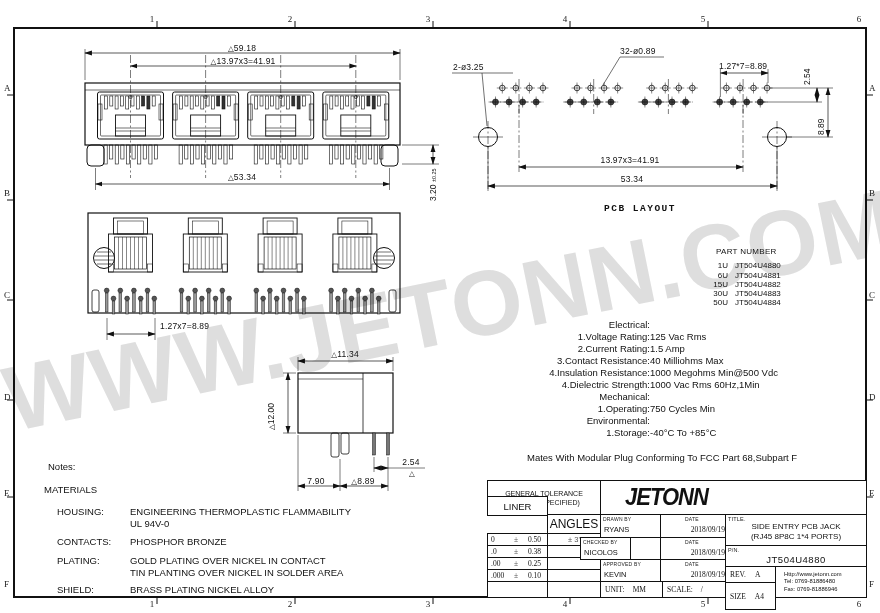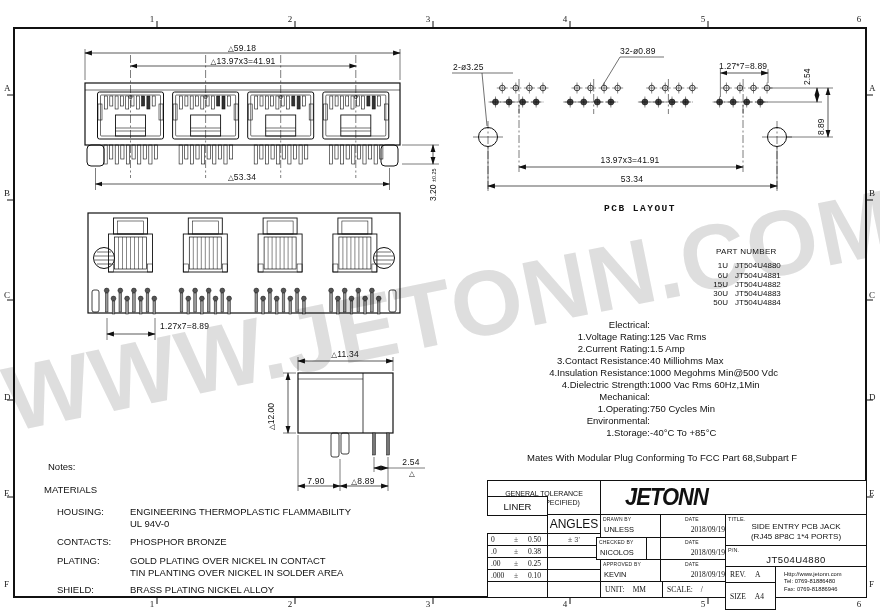--- a/index.html
+++ b/index.html
@@ -687,27 +687,27 @@
   <div class="tb" style="left:547px;top:581px;width:54px;height:17px"></div>
 
   <div class="tb" style="left:600px;top:480px;width:267px;height:35px">
     <div class="logo-wrap">
       <span class="logo-jetonn">JETONN</span>
     </div>
   </div>
 
   <div class="tb" style="left:600px;top:514px;width:61px;height:24px">
       <span class="ulab">DRAWN BY</span>
-      <span class="sigval">UNLESS</span>
+      <span class="sigval">RYANS</span>
     </div>
   <div class="tb" style="left:660px;top:514px;width:66px;height:24px">
       <span class="ulab" style="left:24px">DATE</span>
       <span class="dateval">2018/09/19</span>
     </div>
-  <div class="tb" style="left:596px;top:537px;width:51px;height:23px">
+  <div class="tb" style="left:580px;top:537px;width:51px;height:23px">
       <span class="ulab">CHECKED BY</span>
       <span class="sigval">NICOLOS</span>
     </div>
   <div class="tb" style="left:660px;top:537px;width:66px;height:23px">
       <span class="ulab" style="left:24px">DATE</span>
       <span class="dateval">2018/09/19</span>
     </div>
   <div class="tb" style="left:600px;top:559px;width:61px;height:23px">
       <span class="ulab">APPROVED BY</span>
       <span class="sigval">KEVIN</span>

